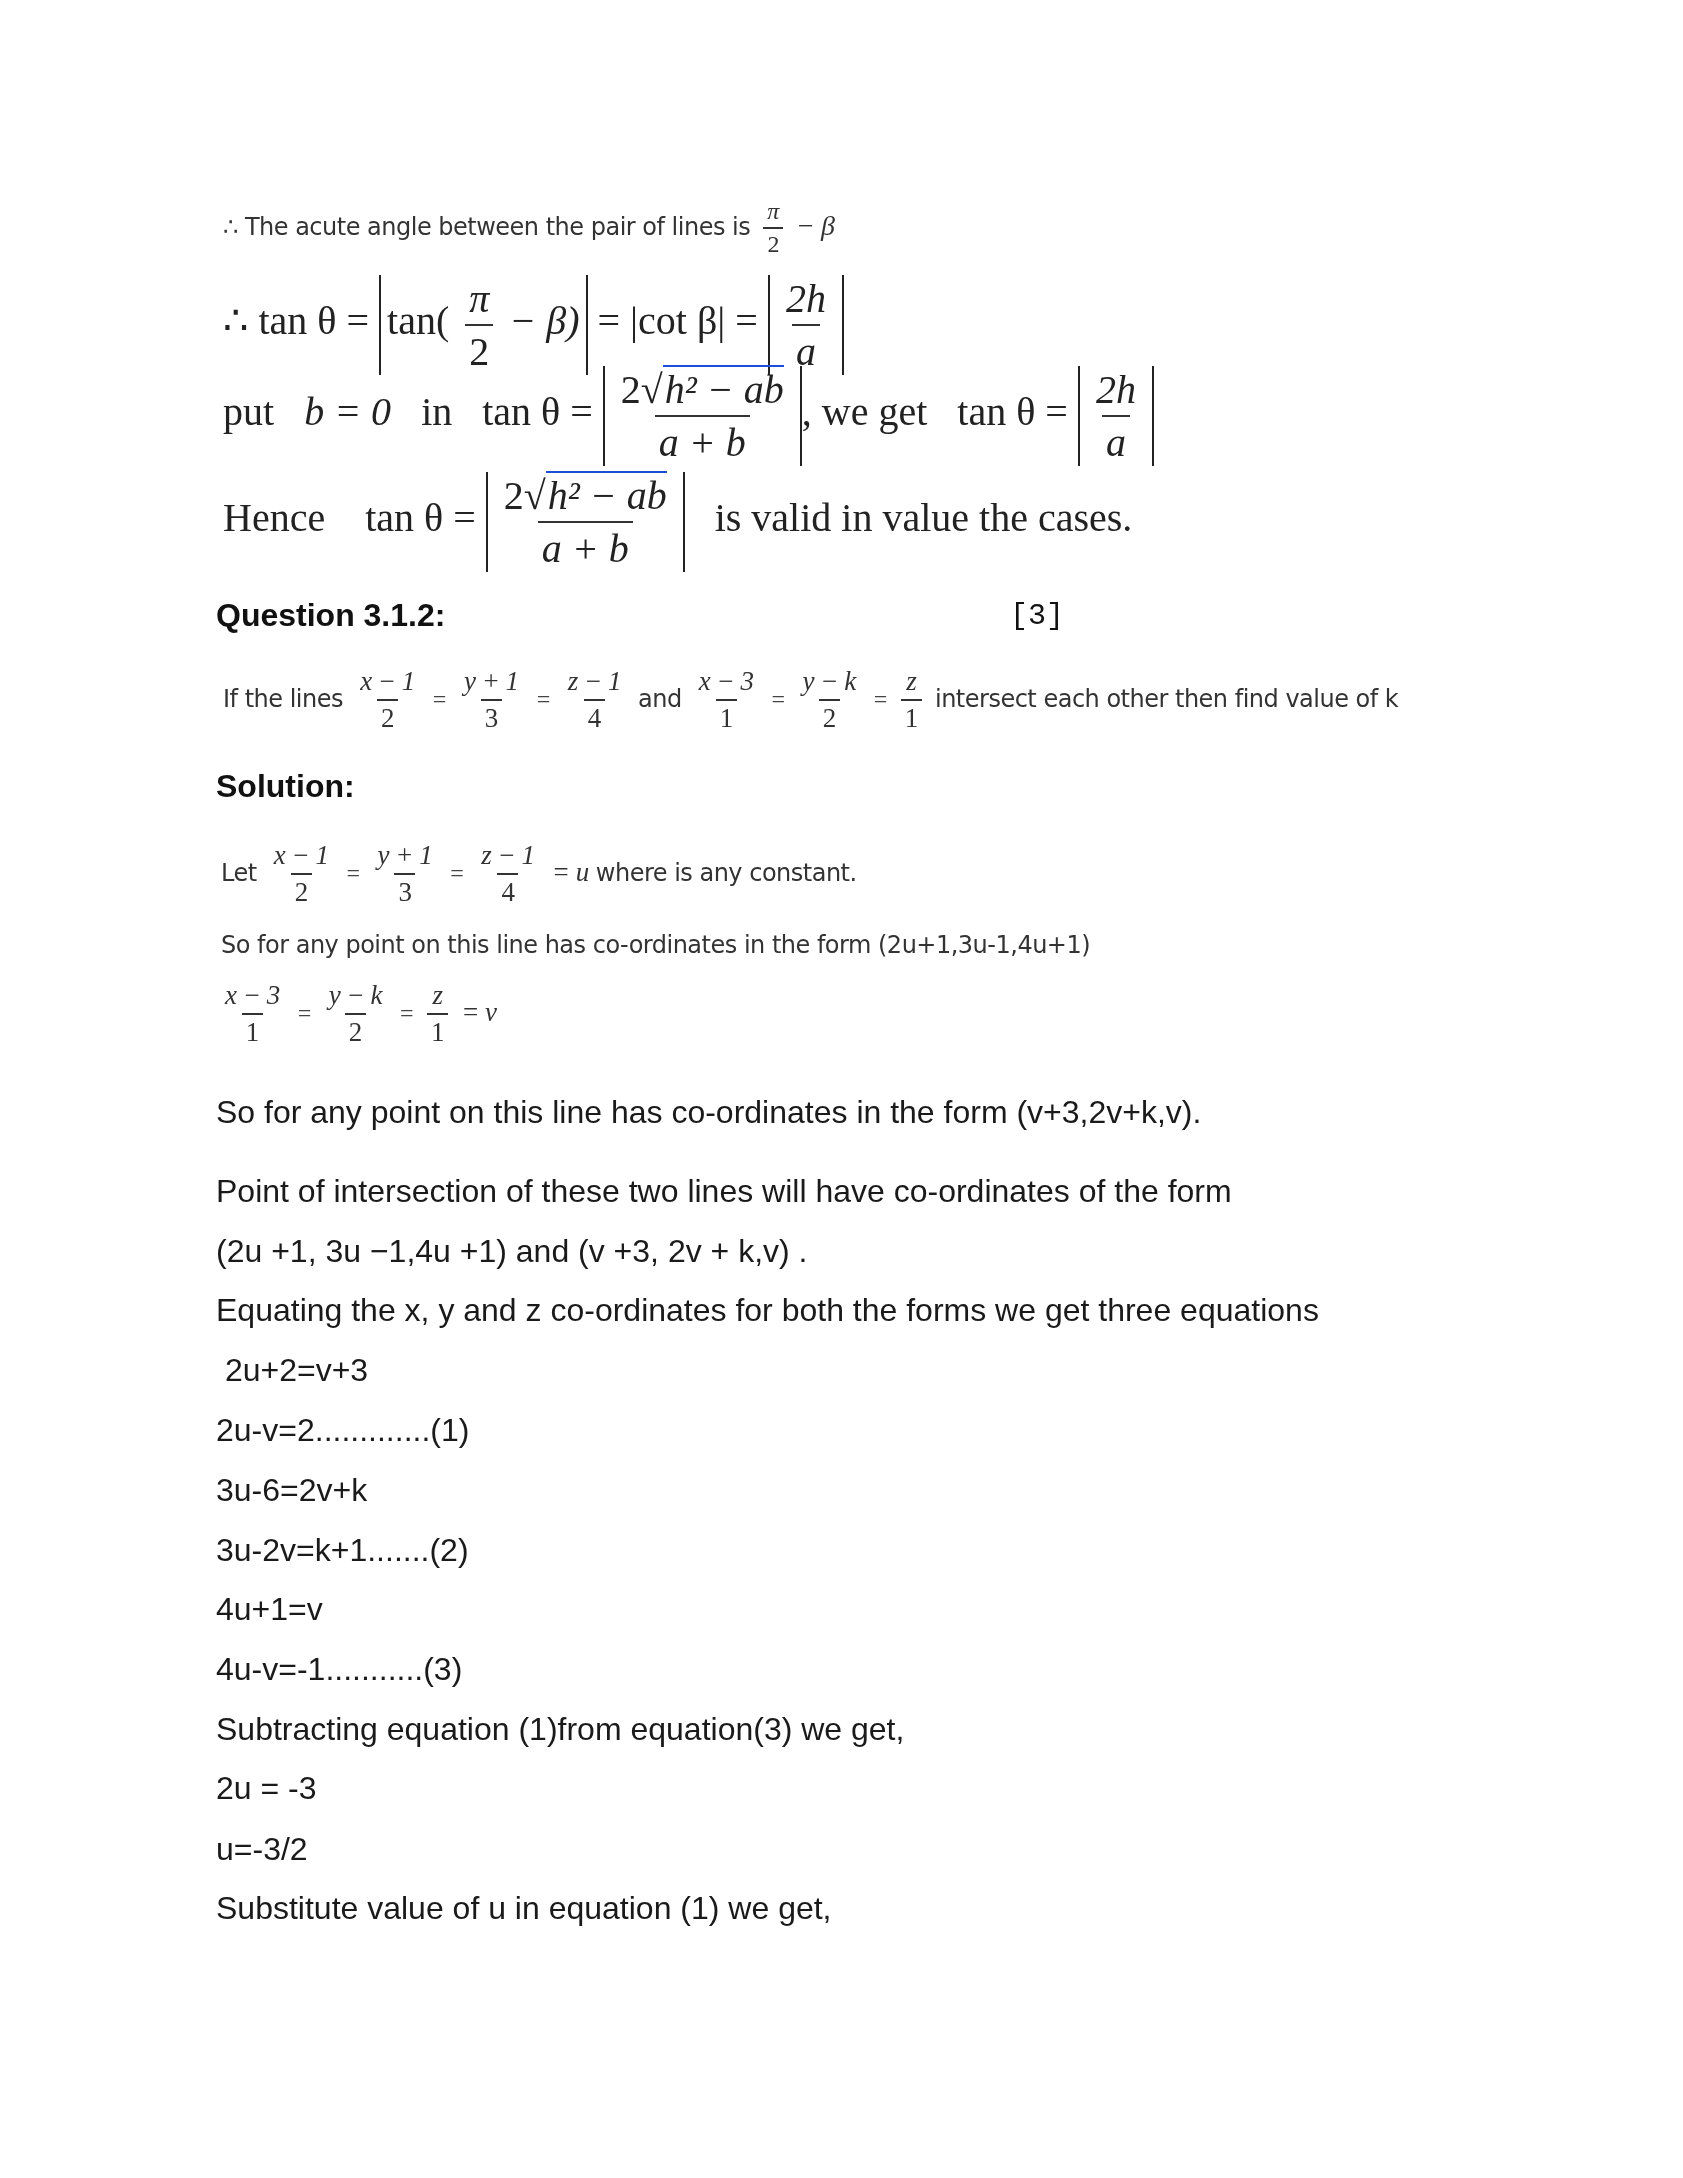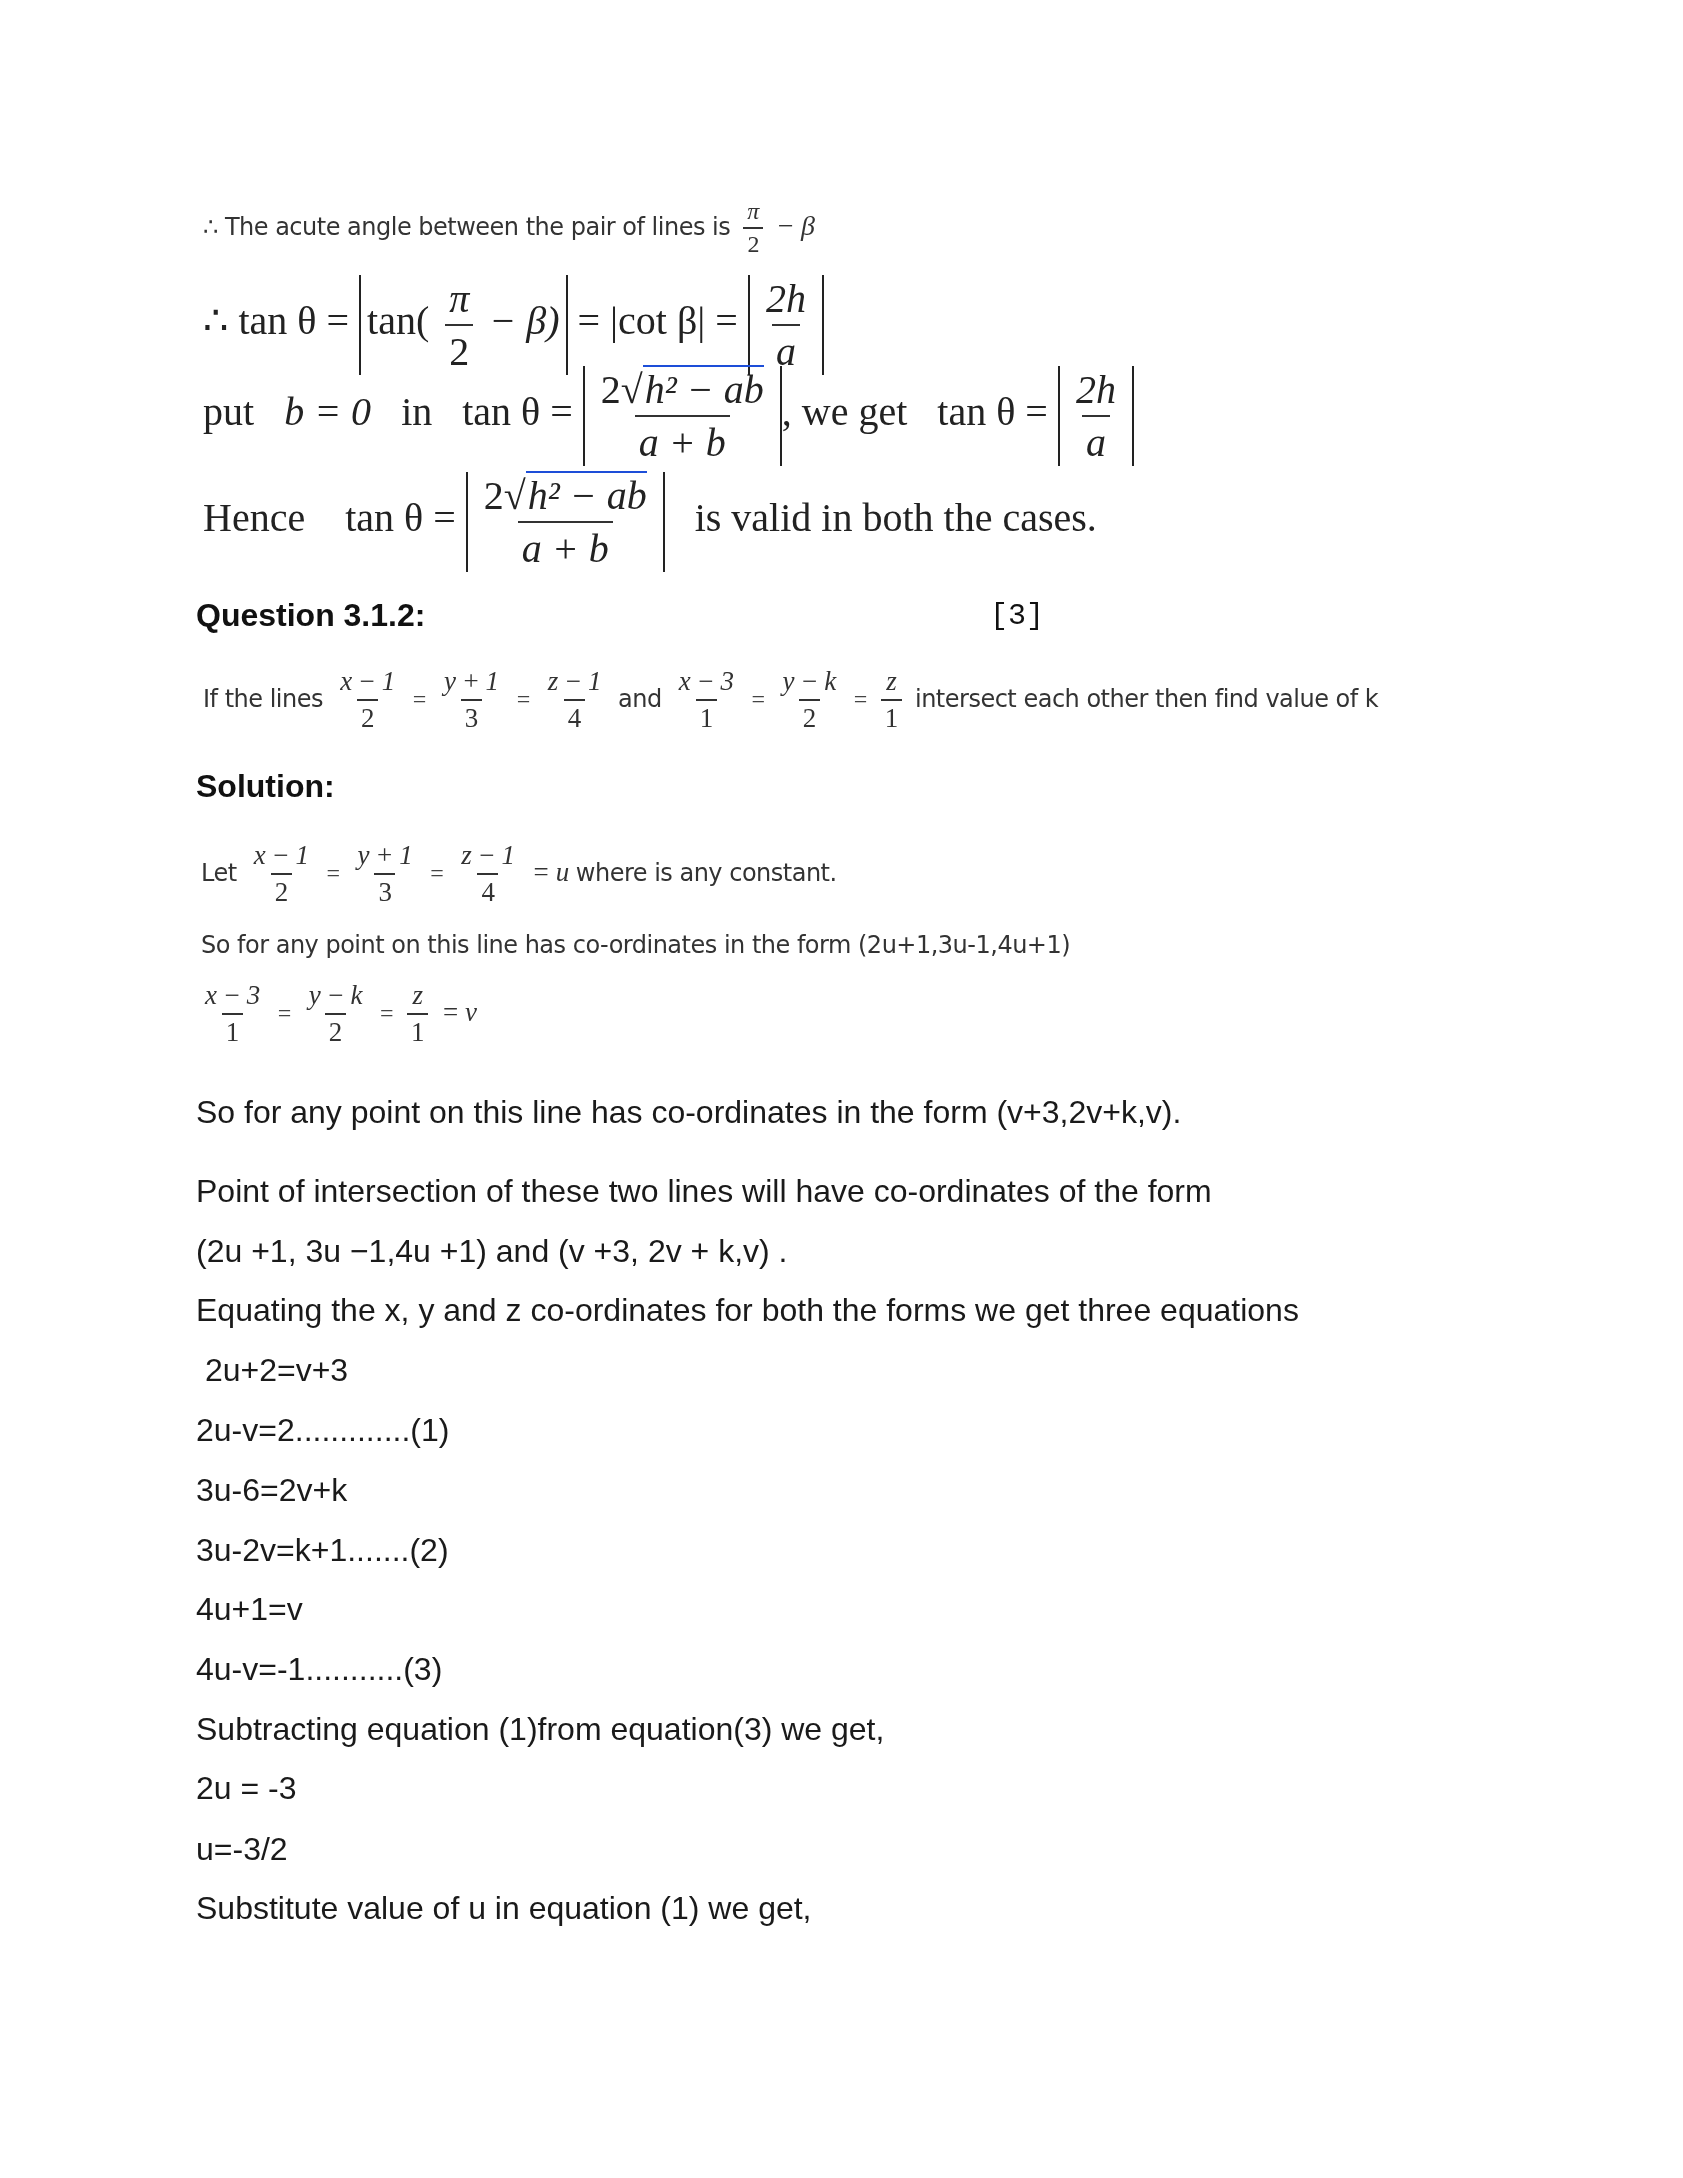--- a/index.html
+++ b/index.html
@@ -1,17 +1,17 @@
 <!DOCTYPE html>
 <html><head>
 <meta charset="utf-8">
 <style>
   html, body { margin:0; padding:0; background:#ffffff; }
   body { width:1683px; height:2178px; position:relative; overflow:hidden; color:#111; }
-  .abs { position:absolute; white-space:nowrap; }
+  .abs { position:absolute; white-space:nowrap;margin-left:20px; }
   .sans-sm { font-family:"DejaVu Sans", sans-serif; font-size:24px; color:#333; letter-spacing:-0.5px; }
   .serif { font-family:"Liberation Serif","DejaVu Serif", serif; font-size:40px; color:#222; }
   .body { font-family:"Liberation Sans", sans-serif; font-size:32px; color:#1a1a1a; }
   .bold { font-family:"Liberation Sans", sans-serif; font-size:32px; font-weight:bold; color:#111; }
   .mono { font-family:"Liberation Mono","DejaVu Sans Mono", monospace; font-size:30px; color:#111; }
   .frac { display:inline-flex; flex-direction:column; align-items:center; vertical-align:middle; margin:0 6px; }
   .frac .num { padding:0 4px 2px; }
   .frac .den { border-top:2px solid #333; padding:2px 4px 0; }
   .m { font-family:"Liberation Serif","DejaVu Serif", serif; font-style:italic; }
   .mr { font-family:"Liberation Serif","DejaVu Serif", serif; }
@@ -72,21 +72,21 @@
 
 <div class="abs serif" style="left:203px; top:472px;">
   <span>Hence</span>&nbsp;&nbsp;&nbsp;
   <span>tan θ =</span>
   <span class="abs-bar">
     <span class="frac">
       <span class="num"><span>2√</span><span class="sqrt m">h² − ab</span></span>
       <span class="den m">a + b</span>
     </span>
   </span>&nbsp;&nbsp;
-  <span>is valid in both the cases.</span>
+  <span>is valid in value the cases.</span>
 </div>
 
 <div class="abs bold" style="left:196px; top:597px;">Question 3.1.2:</div>
 <div class="abs mono" style="left:990px; top:599px;">[3]</div>
 
 <div class="abs sans-sm" style="left:203px; top:666px;">
   <span>If the lines</span>
   <span class="frac" style="font-size:27px;">
     <span class="num m">x − 1</span>
     <span class="den mr">2</span>

